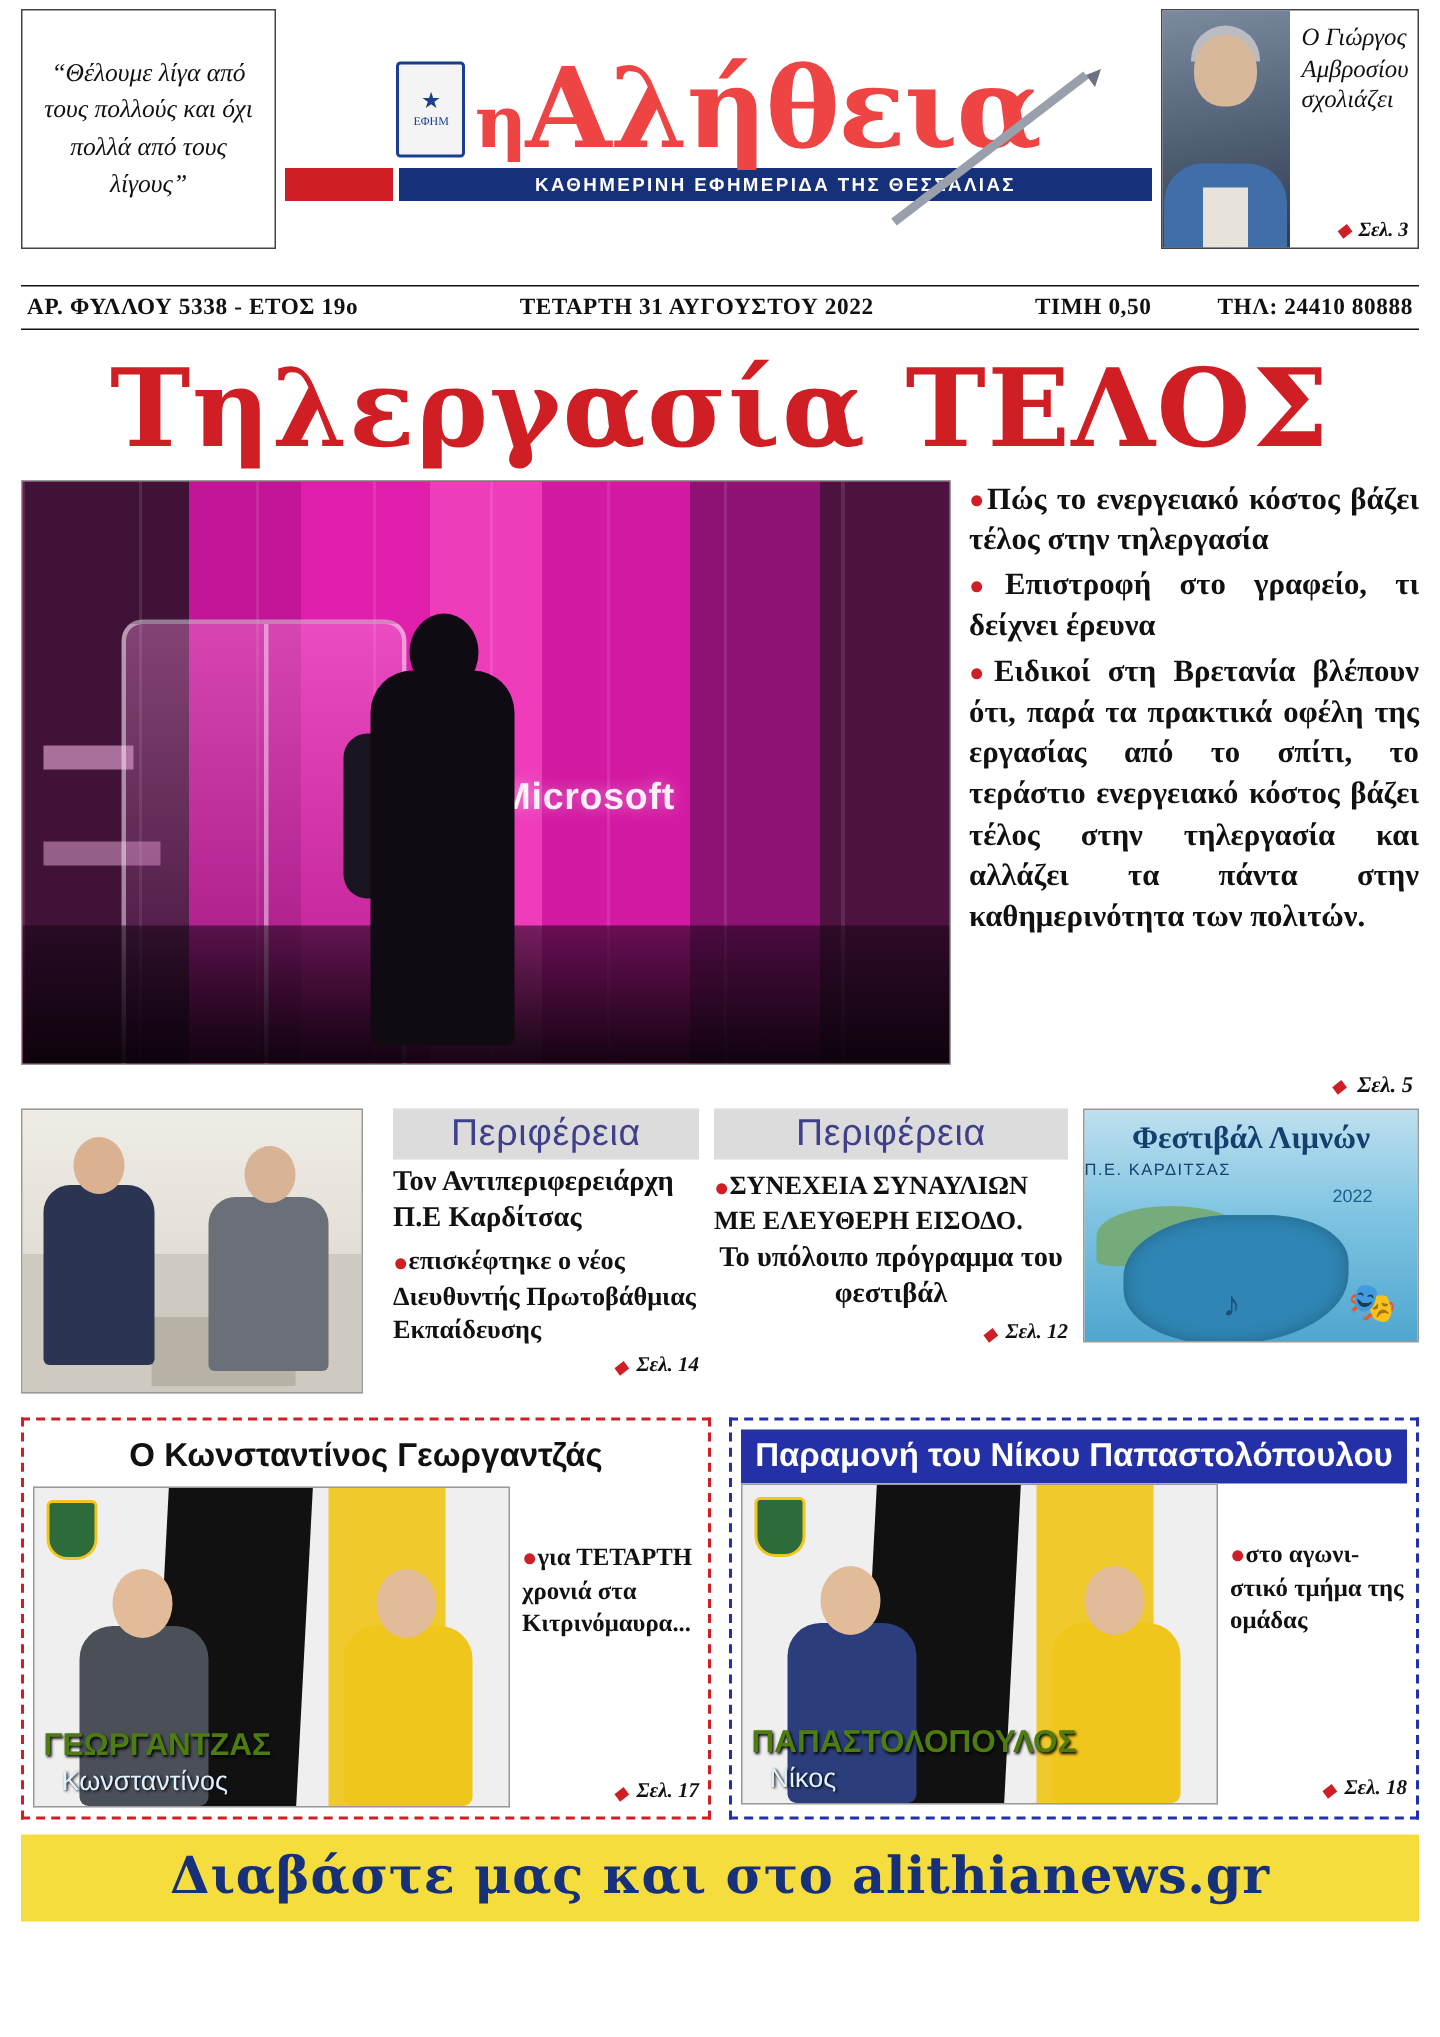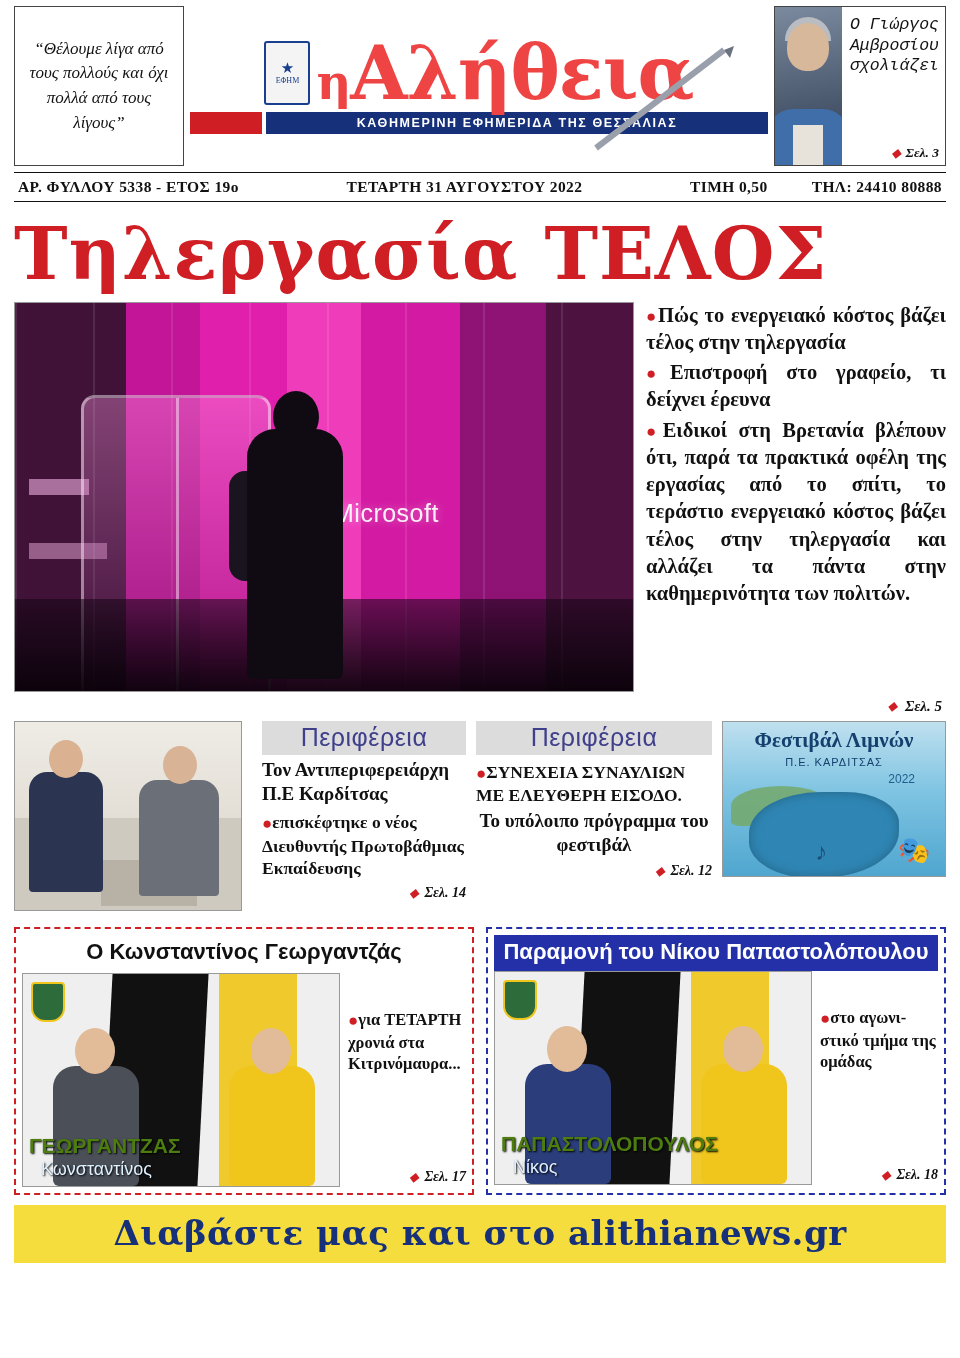--- a/index.html
+++ b/index.html
@@ -71,48 +71,49 @@
     width:82px; height:56px; border-radius:26px 26px 0 0; background:#3f6ea8;
   }
   .columnist .photo .shirt {
     position:absolute; left:50%; bottom:0; transform:translateX(-50%);
     width:30px; height:40px; background:#e7e3da;
   }
   .columnist .meta {
     flex:1; padding:8px 6px 4px 8px; display:flex; flex-direction:column; justify-content:space-between;
   }
   .columnist .meta .name {
-    font-family:Liberation Mono, monospace; font-size:16.5px; line-height:1.25; font-style:italic; color:#111;
+    font-family:Liberation Serif, serif; font-size:16.5px; line-height:1.25; font-style:italic; color:#111;
   }
   .columnist .meta .page-ref {
     display:flex; align-items:center; justify-content:flex-end; gap:5px;
     font-size:13.5px; font-weight:bold; font-style:italic;
   }
   .diamond { color:#cf1f25; font-size:12px; }
 
   
   .infobar {
-    margin-top:6px; border-top:1.5px solid #111; border-bottom:1.5px solid #111;
+    margin-top:24px; border-top:1.5px solid #111; border-bottom:1.5px solid #111;
     display:flex; align-items:flex-start; justify-content:space-between;
     padding:5px 4px; font-size:15.5px; font-weight:bold; letter-spacing:0.4px;
   }
   .infobar .right { display:flex; gap:44px; }
 
   
   .headline {
-    text-align:left; color:#cf1f25; font-family:"DejaVu Serif", serif;
+    text-align:center; color:#cf1f25; font-family:"DejaVu Serif", serif;
     font-weight:bold; font-size:72px; line-height:1.05; padding:14px 0 10px 0;
     letter-spacing:1px;
   }
 
   
   .lead { display:flex; gap:12px; }
   .lead-photo {
     width:620px; height:390px; position:relative; overflow:hidden; border:1px solid #999;
     background:#be185d;
+    font-weight:bold;
   }
   .lead-photo .glass {
     position:absolute; inset:0;
     background:
       linear-gradient(90deg,#3a1236 0 18%, #c2159a 18% 30%, #e21fb0 30% 44%, #f13ec0 44% 56%, #d41aa6 56% 72%, #8c1276 72% 86%, #48123f 86% 100%);
     opacity:0.95;
   }
   .lead-photo .panels {
     position:absolute; inset:0;
     background:
@@ -198,21 +199,21 @@
 
   .festival {
     width:224px; height:156px; border:1px solid #999; position:relative; overflow:hidden;
     background:linear-gradient(180deg,#bfe0ef 0%, #7fc4e2 45%, #4fa6cf 100%);
   }
   .festival .title {
     position:absolute; top:6px; left:0; right:0; text-align:center;
     font-family:"Liberation Serif", serif; font-size:21px; font-weight:bold; color:#15406e;
   }
   .festival .sub {
-    position:absolute; top:34px; left:0; right:0; text-align:center;
+    position:absolute; top:34px; left:0; right:0; 
     font-family:"Liberation Sans", sans-serif; font-size:11px; color:#15406e; letter-spacing:1px;
   }
   .festival .year {
     position:absolute; top:50px; right:30px; font-family:"Liberation Sans", sans-serif;
     font-size:12px; color:#1d5e8c;
   }
   .festival .lake {
     position:absolute; left:26px; top:70px; width:150px; height:86px;
     background:#2f86b4; border-radius:48% 36% 54% 42%;
     box-shadow:inset 0 0 12px rgba(0,0,0,0.25);

